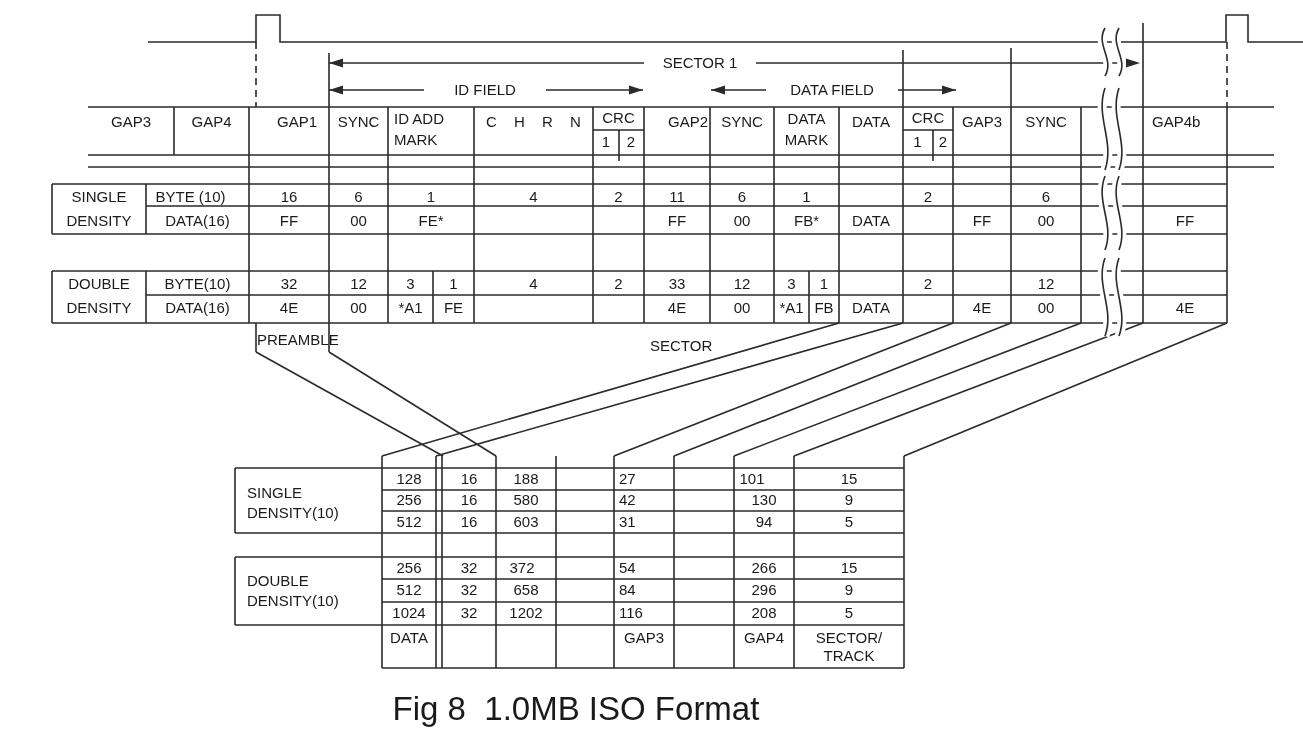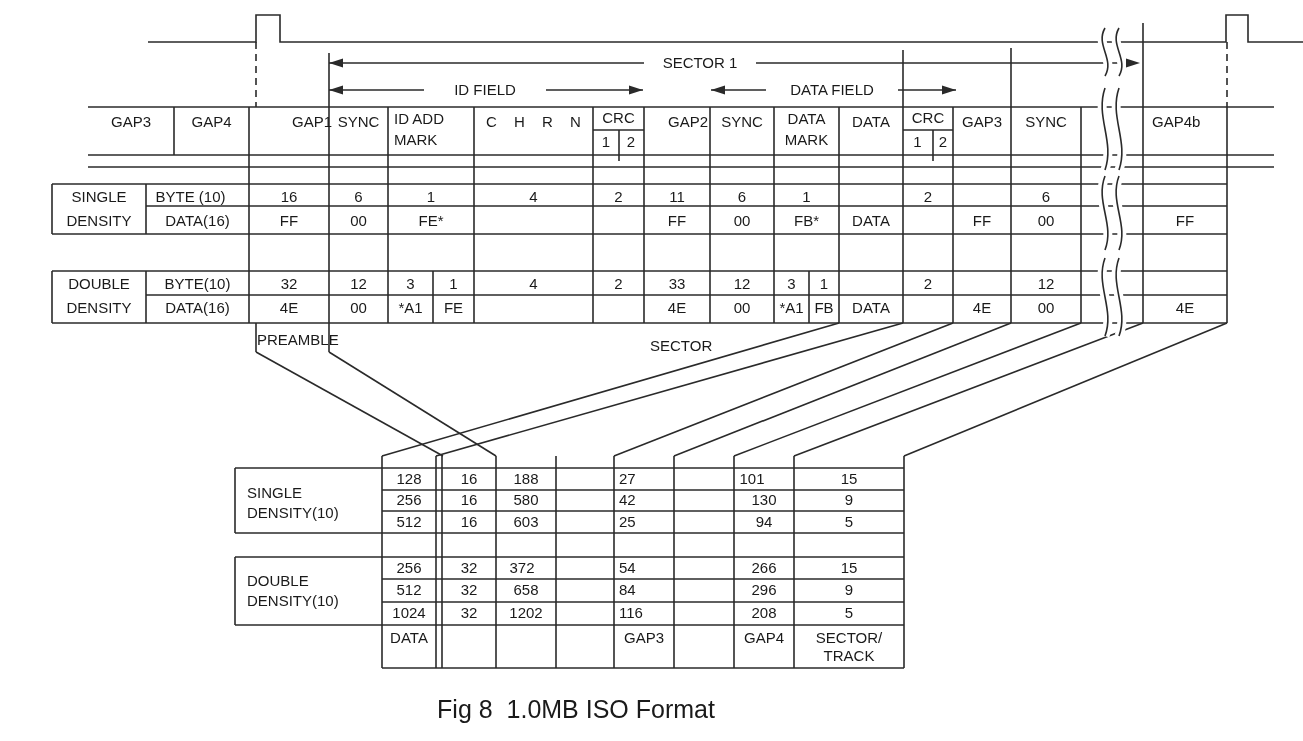--- a/index.html
+++ b/index.html
@@ -3,21 +3,21 @@
 <meta charset="utf-8">
 <style>
   html,body{margin:0;padding:0;background:#fff;}
   .wrap{position:relative;width:1303px;height:741px;background:#fff;
         font-family:"Liberation Sans",sans-serif;color:#1a1a1a;overflow:hidden;margin-left:16px;}
   .wrap svg{position:absolute;left:0;top:0;}
   .t{position:absolute;font-size:15px;line-height:18px;text-align:center;white-space:nowrap;}
   .l{text-align:left;}
   .bgw{background:#fff;}
   .chrn{word-spacing:13px;}
-  .cap{font-size:25px;line-height:30px;white-space:pre;}
+  .cap{font-size:33px;line-height:30px;white-space:pre;}
 </style>
 </head>
 <body>
 
 <div class="wrap">
 
 <svg width="1303" height="741" viewBox="0 0 1303 741">
   <g stroke="#2a2a2a" stroke-width="1.6" fill="none">
 
     <path d="M132,42 H240 V15 H264 V42 H1210 V15 H1232 V42 H1299"></path>
@@ -138,21 +138,21 @@
     <polygon points="940,90 926,85.6 926,94.4"></polygon>
   </g>
 </svg>
 
 <div class="t bgw" style="left:628px;top:54px;width:112px">SECTOR 1</div>
 <div class="t bgw" style="left:408px;top:81px;width:122px">ID FIELD</div>
 <div class="t bgw" style="left:750px;top:81px;width:132px">DATA FIELD</div>
 
 <div class="t" style="left:72px;top:113px;width:86px">GAP3</div>
 <div class="t" style="left:158px;top:113px;width:75px">GAP4</div>
-<div class="t" style="left:248px;top:113px;width:96px">GAP1</div>
+<div class="t" style="left:233px;top:113px;width:96px">GAP1</div>
 <div class="t" style="left:313px;top:113px;width:59px">SYNC</div>
 <div class="t l" style="left:378px;top:110px;width:78px">ID ADD</div>
 <div class="t l" style="left:378px;top:131px;width:78px">MARK</div>
 <div class="t chrn" style="left:458px;top:113px;width:119px">C H R N</div>
 <div class="t" style="left:577px;top:109px;width:51px">CRC</div>
 <div class="t" style="left:577px;top:133px;width:26px">1</div>
 <div class="t" style="left:604px;top:133px;width:22px">2</div>
 <div class="t" style="left:628px;top:113px;width:88px">GAP2</div>
 <div class="t" style="left:694px;top:113px;width:64px">SYNC</div>
 <div class="t" style="left:758px;top:110px;width:65px">DATA</div>
@@ -232,21 +232,21 @@
 <div class="t" style="left:778px;top:470px;width:110px">15</div>
 <div class="t" style="left:366px;top:491px;width:54px">256</div>
 <div class="t" style="left:426px;top:491px;width:54px">16</div>
 <div class="t" style="left:480px;top:491px;width:60px">580</div>
 <div class="t l" style="left:603px;top:491px;width:55px">42</div>
 <div class="t" style="left:718px;top:491px;width:60px">130</div>
 <div class="t" style="left:778px;top:491px;width:110px">9</div>
 <div class="t" style="left:366px;top:513px;width:54px">512</div>
 <div class="t" style="left:426px;top:513px;width:54px">16</div>
 <div class="t" style="left:480px;top:513px;width:60px">603</div>
-<div class="t l" style="left:603px;top:513px;width:55px">25</div>
+<div class="t l" style="left:603px;top:513px;width:55px">31</div>
 <div class="t" style="left:718px;top:513px;width:60px">94</div>
 <div class="t" style="left:778px;top:513px;width:110px">5</div>
 
 <div class="t l" style="left:231px;top:572px;width:130px">DOUBLE</div>
 <div class="t l" style="left:231px;top:592px;width:130px">DENSITY(10)</div>
 <div class="t" style="left:366px;top:559px;width:54px">256</div>
 <div class="t" style="left:426px;top:559px;width:54px">32</div>
 <div class="t" style="left:480px;top:559px;width:52px">372</div>
 <div class="t l" style="left:603px;top:559px;width:55px">54</div>
 <div class="t" style="left:718px;top:559px;width:60px">266</div>

